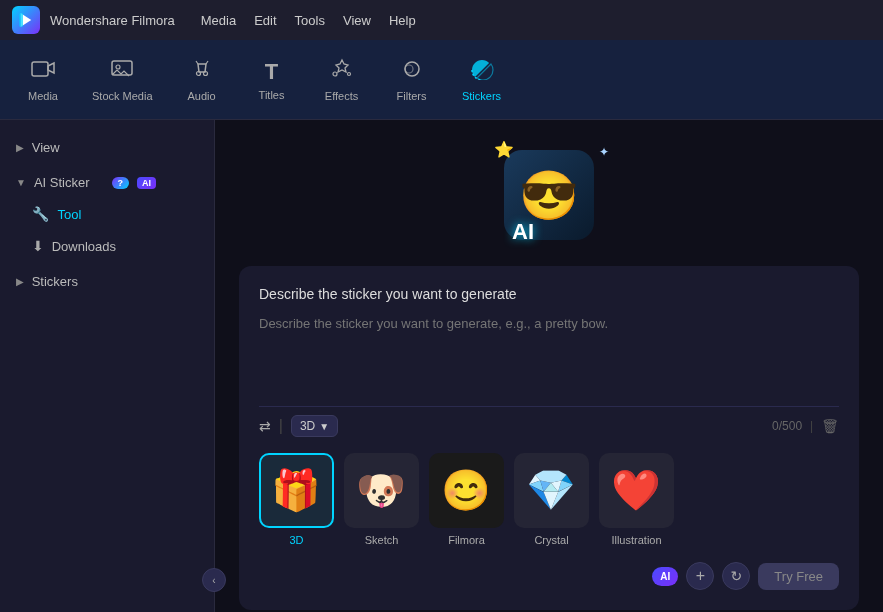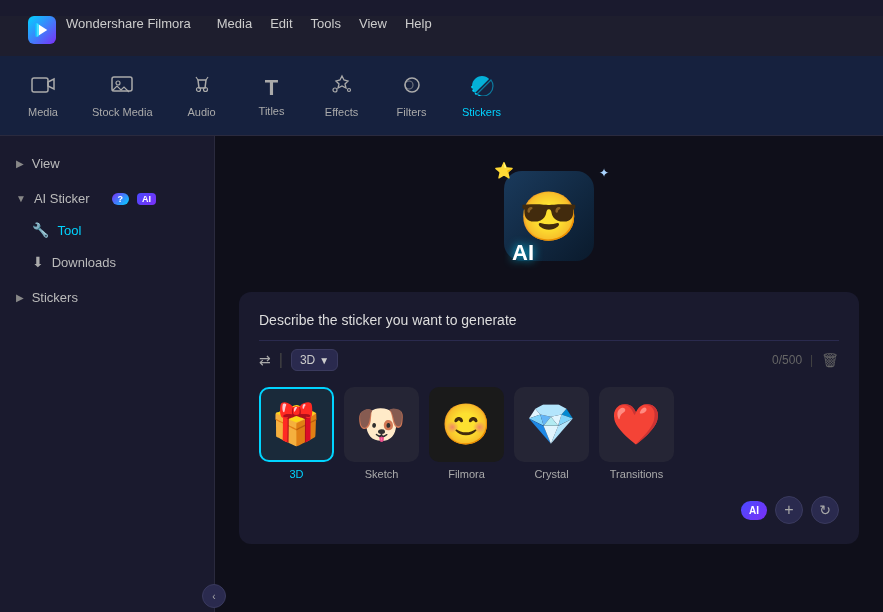--- a/index.html
+++ b/index.html
@@ -10,24 +10,23 @@
       font-family: 'Segoe UI', Arial, sans-serif;
       overflow: hidden;
       color: #fff;
     }
 
     
     .titlebar {
       height: 40px;
       background: #1e1e2e;
       display: flex;
-      align-items: flex-start;
-      padding: 0 28px;
+      align-items: center;
+      padding: 0 12px;
       gap: 10px;
-      margin-top: 16px;
     }
     .app-logo {
       width: 28px;
       height: 28px;
       background: linear-gradient(135deg, #00d4ff, #7b2ff7);
       border-radius: 6px;
       display: flex;
       align-items: center;
       justify-content: center;
       font-size: 14px;
@@ -526,20 +525,21 @@
           <span style="font-size:48px;">😎</span>
         </div>
         <span class="sticker-star1">⭐</span>
         <span class="sticker-star2">✦</span>
         <span class="sticker-ai-text">AI</span>
       </div>
     </div>
 
     <div class="generate-form">
       <div class="form-title">Describe the sticker you want to generate</div>
+      <textarea class="form-textarea" placeholder="Describe the sticker you want to generate, e.g., a pretty bow." style=""></textarea>
       <hr class="form-divider">
       <div class="form-controls">
         <div class="form-controls-left">
           <span class="shuffle-icon">⇄</span>
           <span style="color:#444;">|</span>
           <div class="style-dropdown">
             <span>3D</span>
             <span style="font-size:10px;">▼</span>
           </div>
         </div>
@@ -578,31 +578,32 @@
           <div class="style-option-img" style="background:#252535;">
             <span style="font-size:40px;">💎</span>
           </div>
           <span class="style-option-label">Crystal</span>
         </div>
 
         <div class="style-option">
           <div class="style-option-img" style="background:#252535;">
             <span style="font-size:40px;">❤️</span>
           </div>
-          <span class="style-option-label">Transitions</span>
+          <span class="style-option-label">Illustration</span>
         </div>
       </div>
 
       
       <div class="bottom-controls">
         <div class="ai-credit-badge">
           <span>AI</span>
         </div>
         <div class="add-btn">
           <span>+</span>
         </div>
         <div class="refresh-btn">
           <span>↻</span>
         </div>
+        <button class="try-free-btn">Try Free</button>
       </div>
     </div>
   </div>
 </div>
 
 </body></html>

